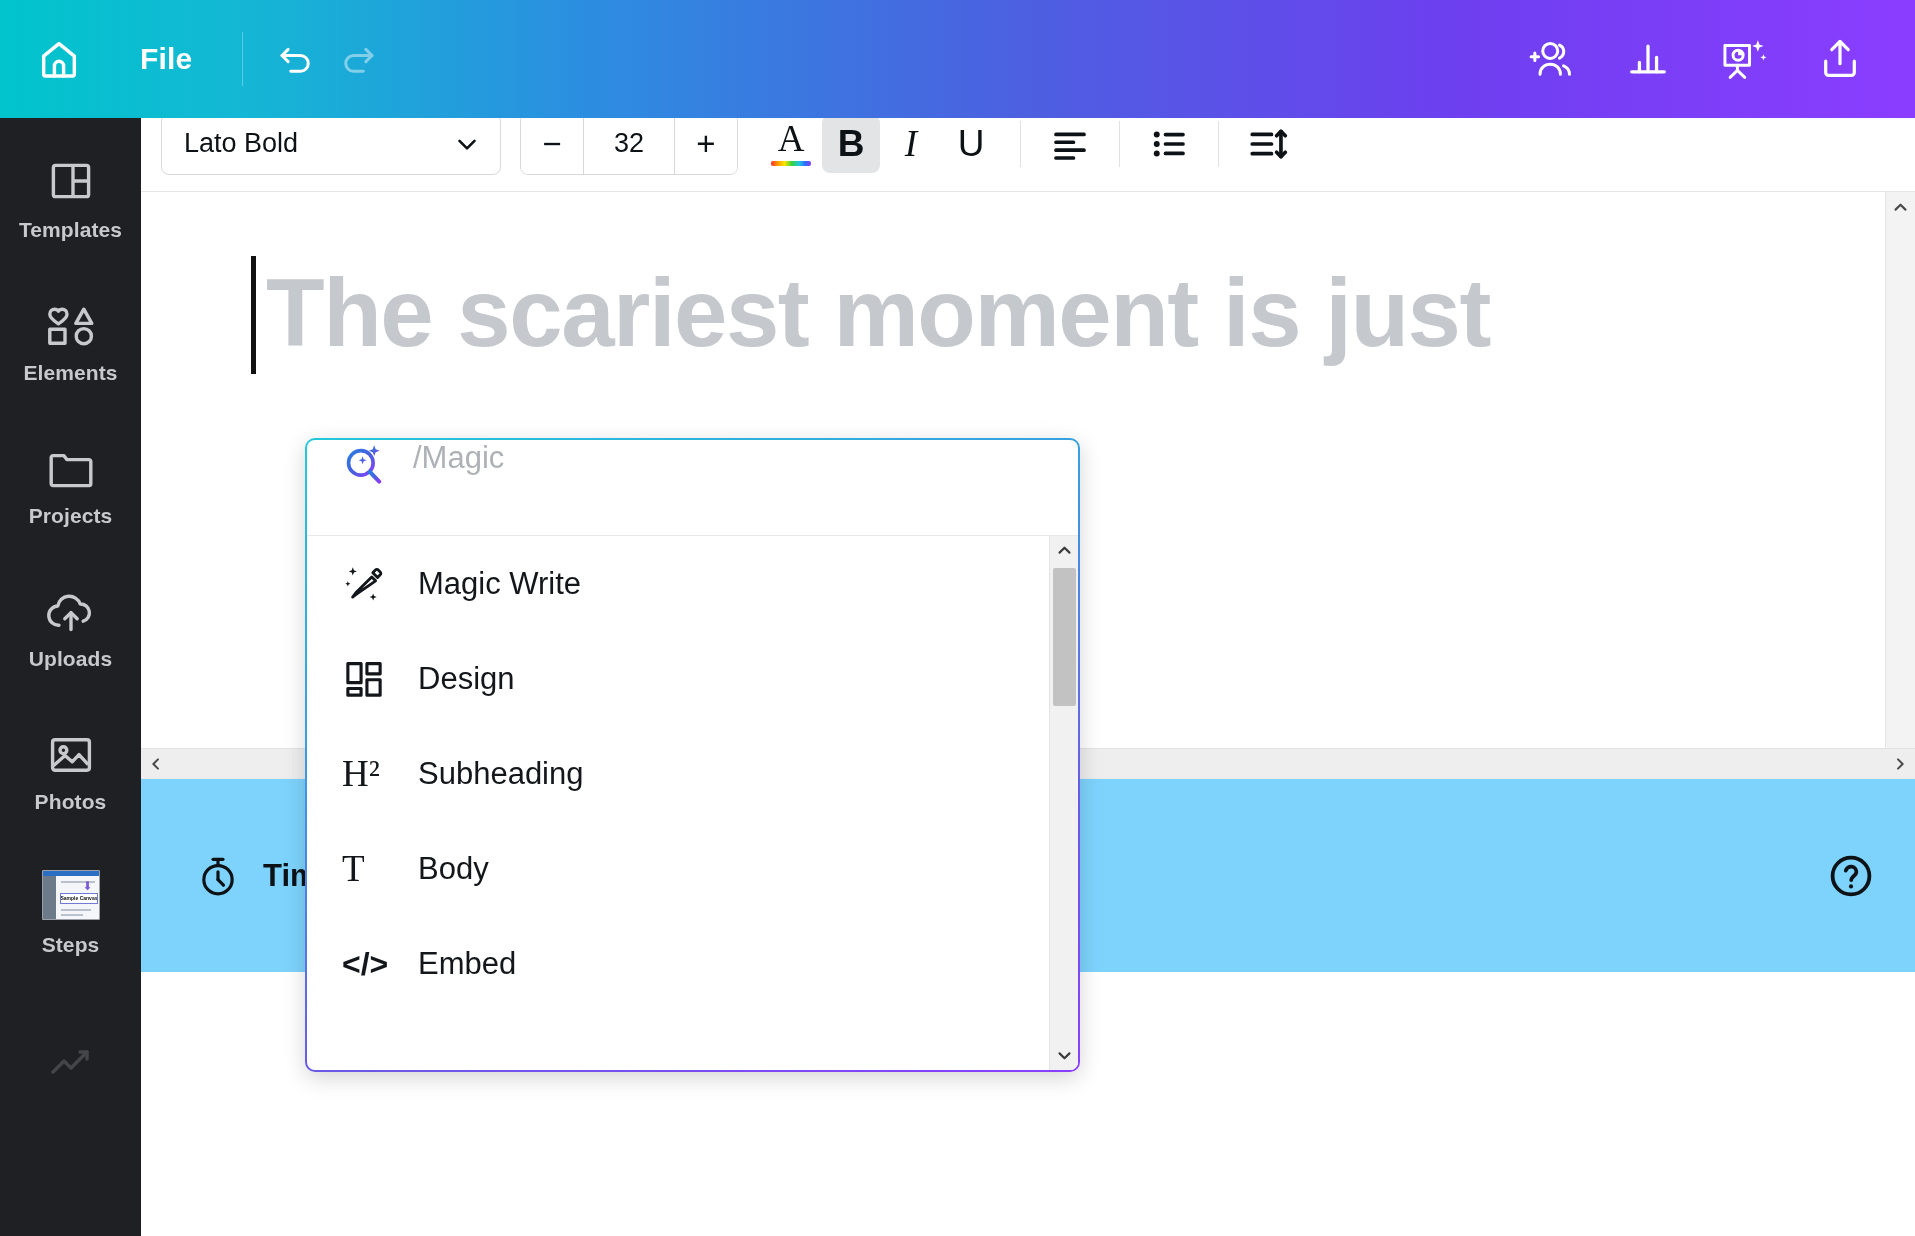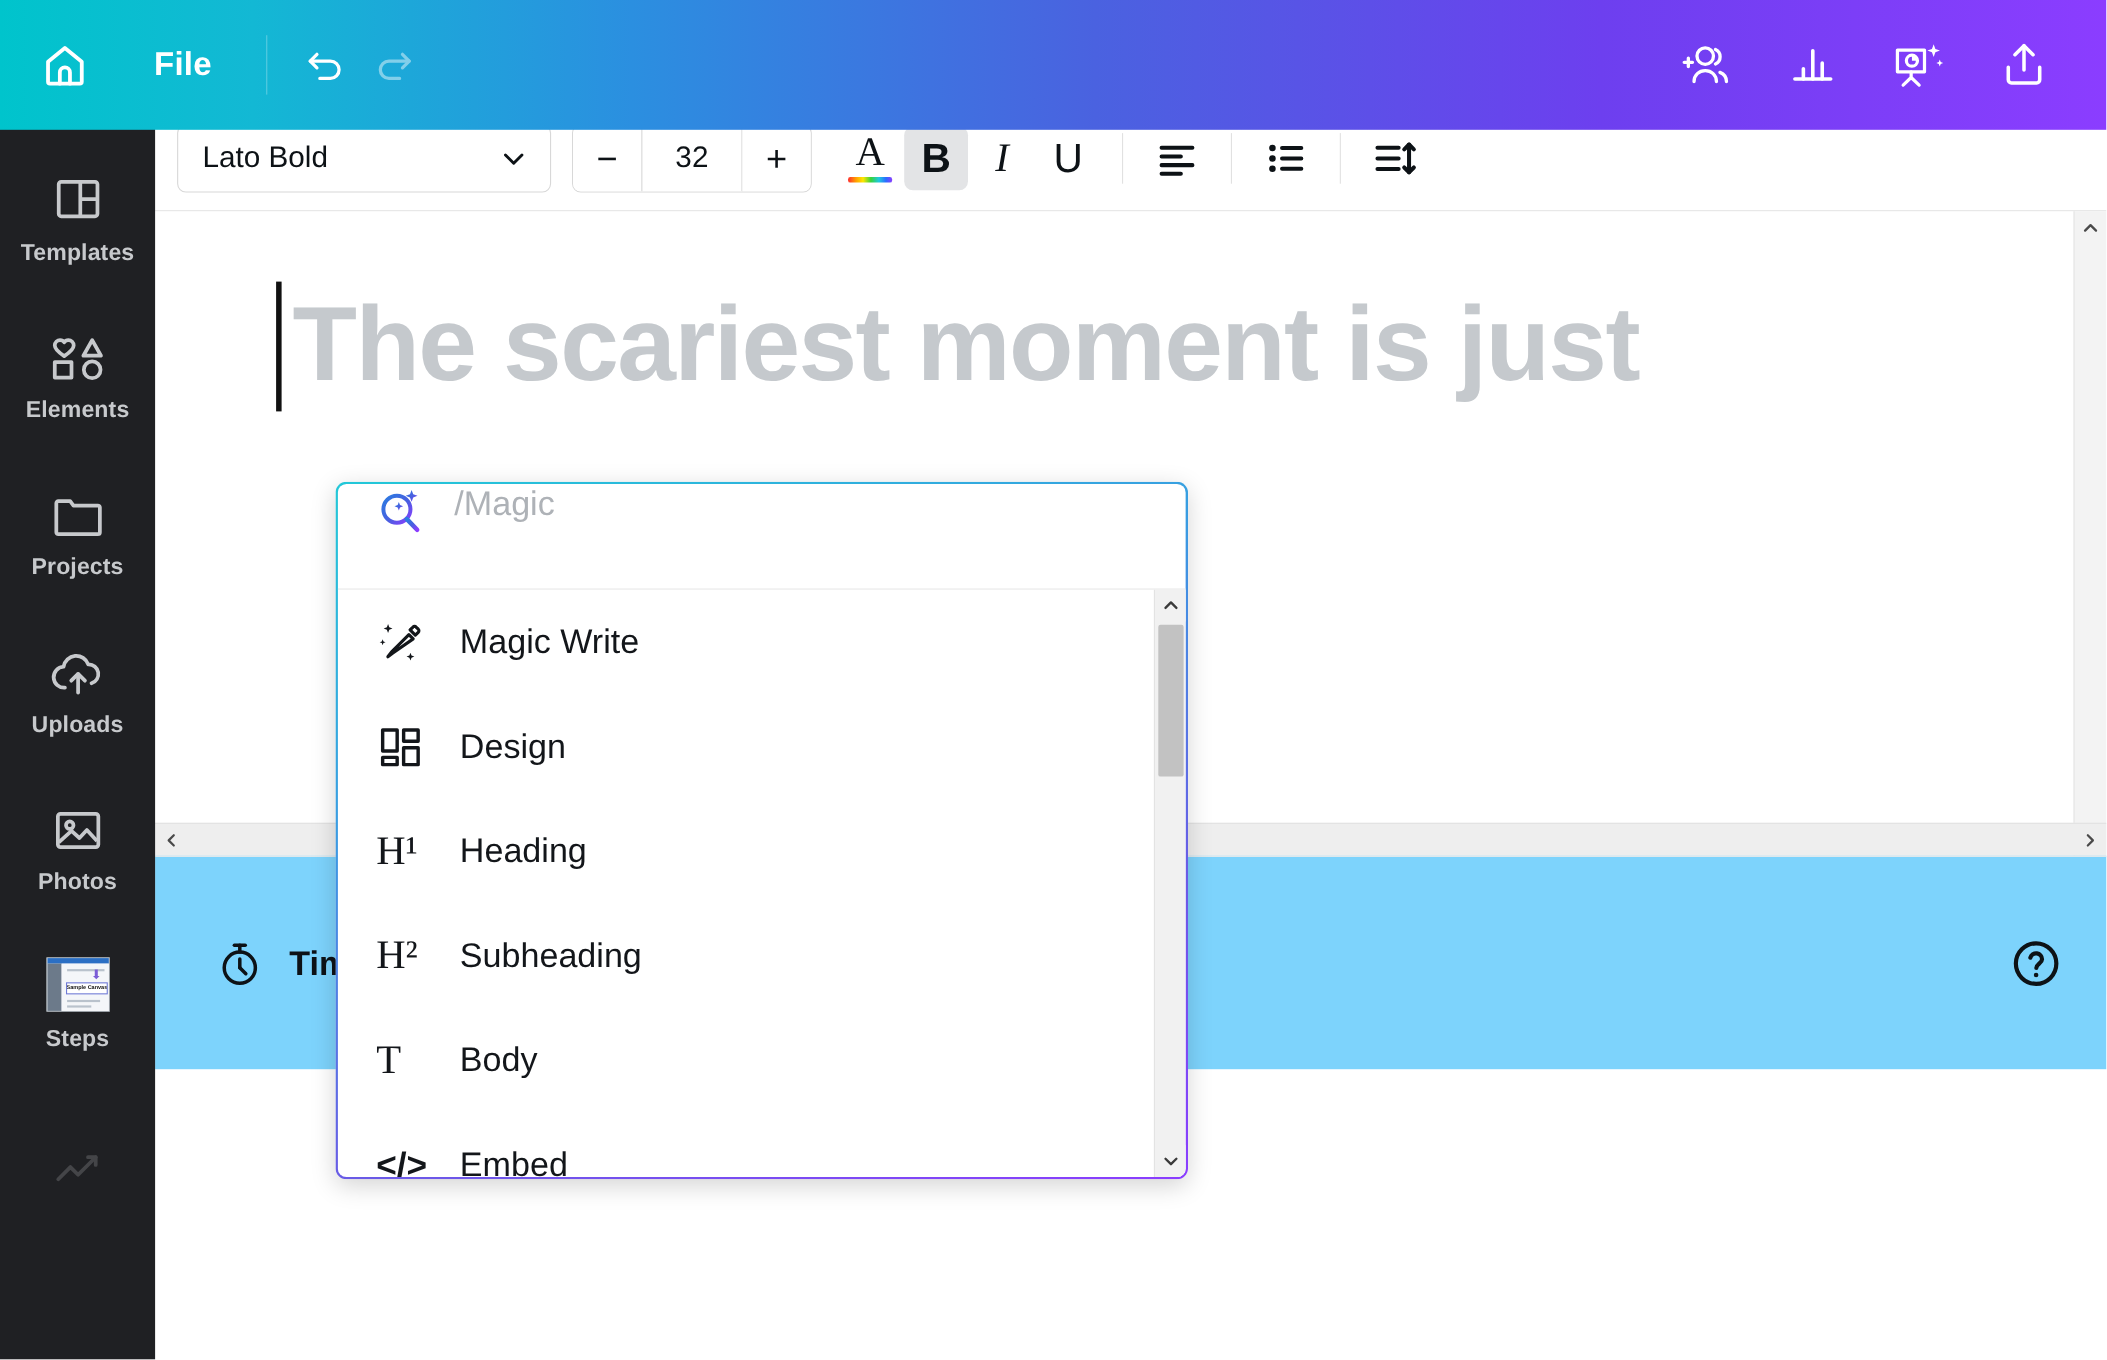--- a/index.html
+++ b/index.html
@@ -506,24 +506,20 @@
           <svg width="44" height="44" viewBox="0 0 24 24" fill="none" stroke="#13161a" stroke-width="1.7" stroke-linejoin="round">
             <rect x="3.2" y="3.6" width="7.2" height="10.4"></rect>
             <rect x="13.6" y="3.6" width="7.2" height="5.6"></rect>
             <rect x="3.2" y="17.2" width="7.2" height="3.6"></rect>
             <rect x="13.6" y="12.4" width="7.2" height="8.4"></rect>
           </svg>
         </span>
         <span class="mi-label">Design</span>
       </div>
 
-      <div class="magic-item">
-        <span class="mi-icon mi-glyph-serif">H¹</span>
-        <span class="mi-label">Heading</span>
-      </div>
 
       <div class="magic-item">
         <span class="mi-icon mi-glyph-serif">H²</span>
         <span class="mi-label">Subheading</span>
       </div>
 
       <div class="magic-item">
         <span class="mi-icon mi-glyph-serif">T</span>
         <span class="mi-label">Body</span>
       </div>

